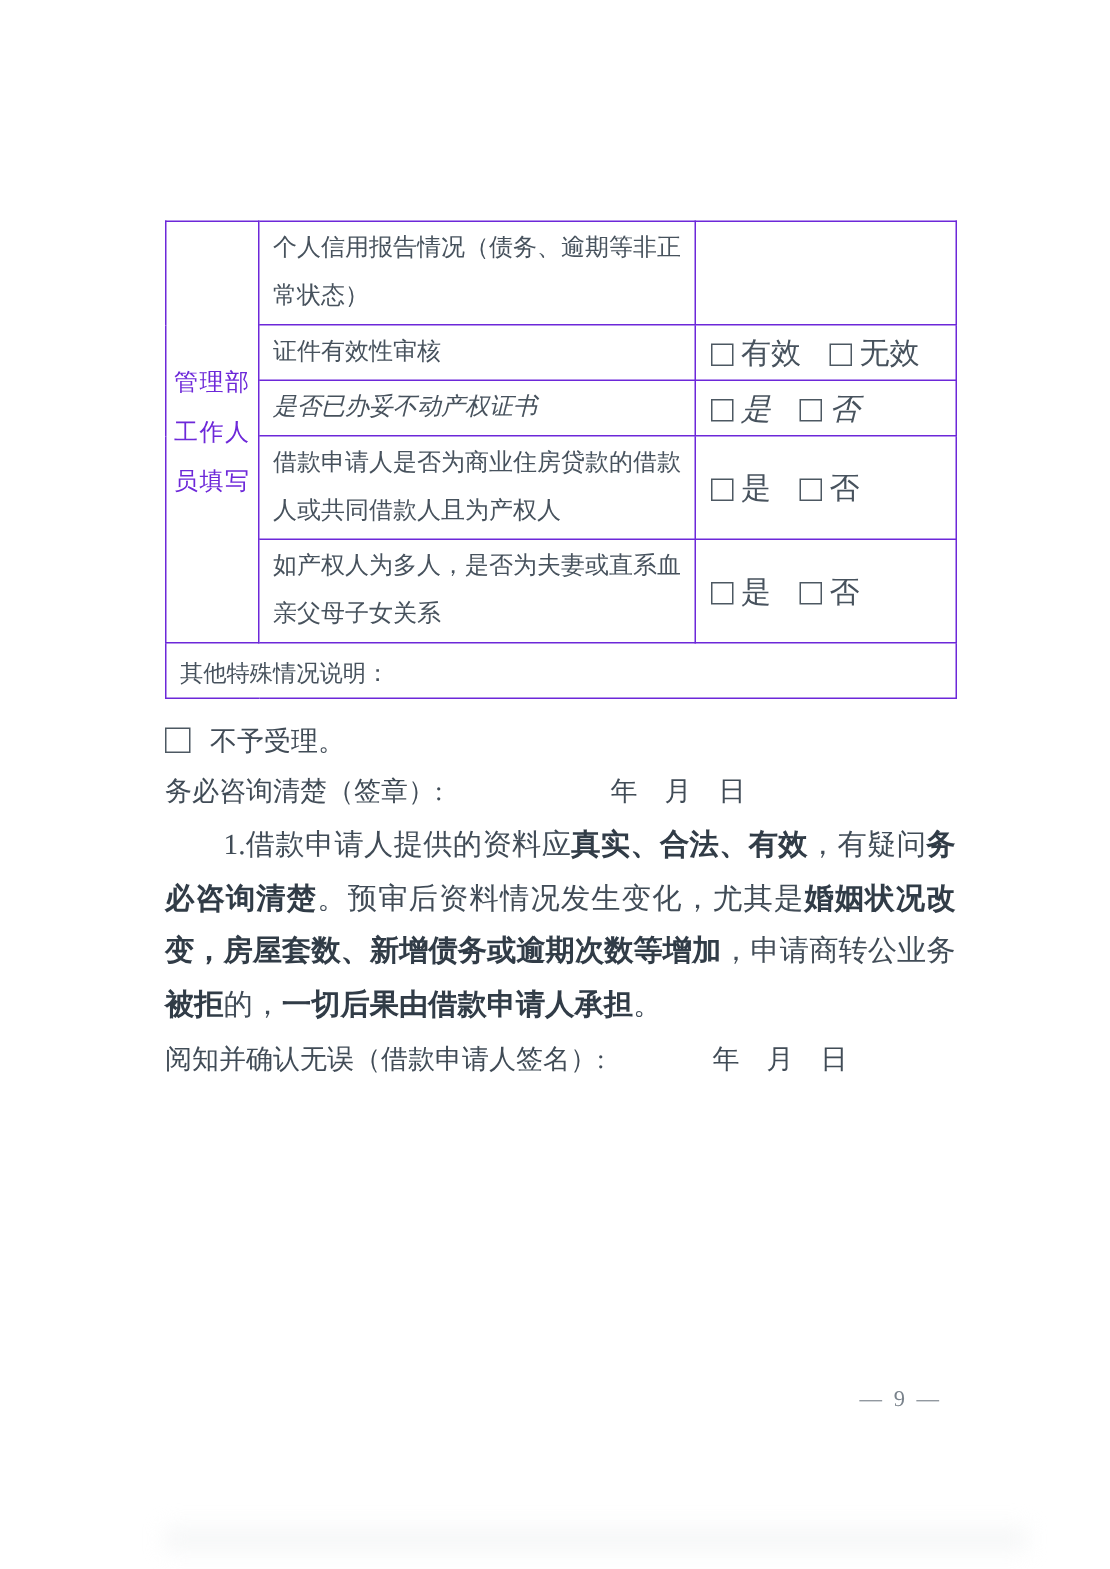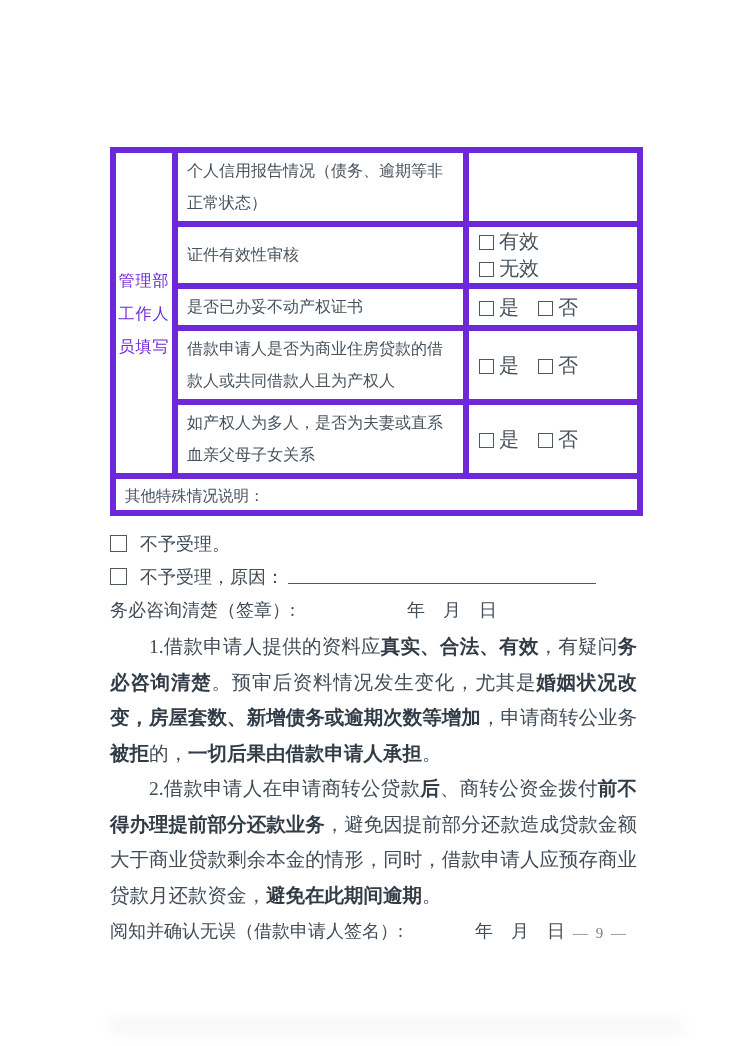--- a/index.html
+++ b/index.html
@@ -27,21 +27,21 @@
     width: 527px;
   }
 
   
   table.review-table {
     border-collapse: collapse;
     width: 527px;
     table-layout: fixed;
   }
   table.review-table td {
-    border: 6px solid #6d28d9;
+    border: 1px solid #6d28d9;
     vertical-align: middle;
     box-sizing: border-box;
   }
   td.head-cell {
     width: 62px;
     text-align: center;
     font-size: 16px;
     line-height: 33px;
     color: #6d28d9;
     letter-spacing: 1px;
@@ -54,21 +54,21 @@
     color: #47525d;
   }
   td.opts-cell {
     width: 174px;
     padding-left: 10px;
     font-size: 20px;
     color: #47525d;
   }
   tr.r1 td { height: 36px; }
   tr.r2 td { height: 34px; }
-  tr.r3 td { height: 36px; }
+  tr.r3 td { height: 36px; font-style: italic; }
   tr.r4 td { height: 69px; }
   tr.r5 td { height: 66px; }
   td.footer-cell {
     height: 37px;
     padding: 4px 0 0 9px;
     font-size: 15.5px;
     vertical-align: top;
     color: #47525d;
   }
   .opt { white-space: nowrap; margin-right: 19px; }
@@ -190,33 +190,27 @@
           </tr>
         </tbody>
     </table>
 
     <div class="decision">
       <div class="line">
         <span class="cb"></span>
         <span>不予受理。</span>
       </div>
       <div class="line">
-        <span class="cb"></span>
-        <span>不予受理，原因：</span>
-        <span class="blank"></span>
-      </div>
-      <div class="line">
         <span>务必咨询清楚（签章）:</span>
         <span class="date">年　月　日</span>
       </div>
     </div>
 
     <div id="notes-paragraphs">
         <p class="note-para"><span>1.借款申请人提供的资料应</span><span class="b">真实、合法、有效</span><span>，有疑问</span><span class="b">务必咨询清楚</span><span>。预审后资料情况发生变化，尤其是</span><span class="b">婚姻状况改变，房屋套数、新增债务或逾期次数等增加</span><span>，申请商转公业务</span><span class="b">被拒</span><span>的，</span><span class="b">一切后果由借款申请人承担</span><span>。</span></p>
-        <p class="note-para"><span>2.借款申请人在申请商转公贷款</span><span class="b">后</span><span>、商转公资金拨付</span><span class="b">前不得办理提前部分还款业务</span><span>，避免因提前部分还款造成贷款金额大于商业贷款剩余本金的情形，同时，借款申请人应预存商业贷款月还款资金，</span><span class="b">避免在此期间逾期</span><span>。</span></p>
       </div>
 
     <div class="line confirm">
       <span>阅知并确认无误（借款申请人签名）:</span>
       <span class="date">年　月　日</span>
     </div>
 
   </div>
 
   <div class="page-number">— 9 —</div>

